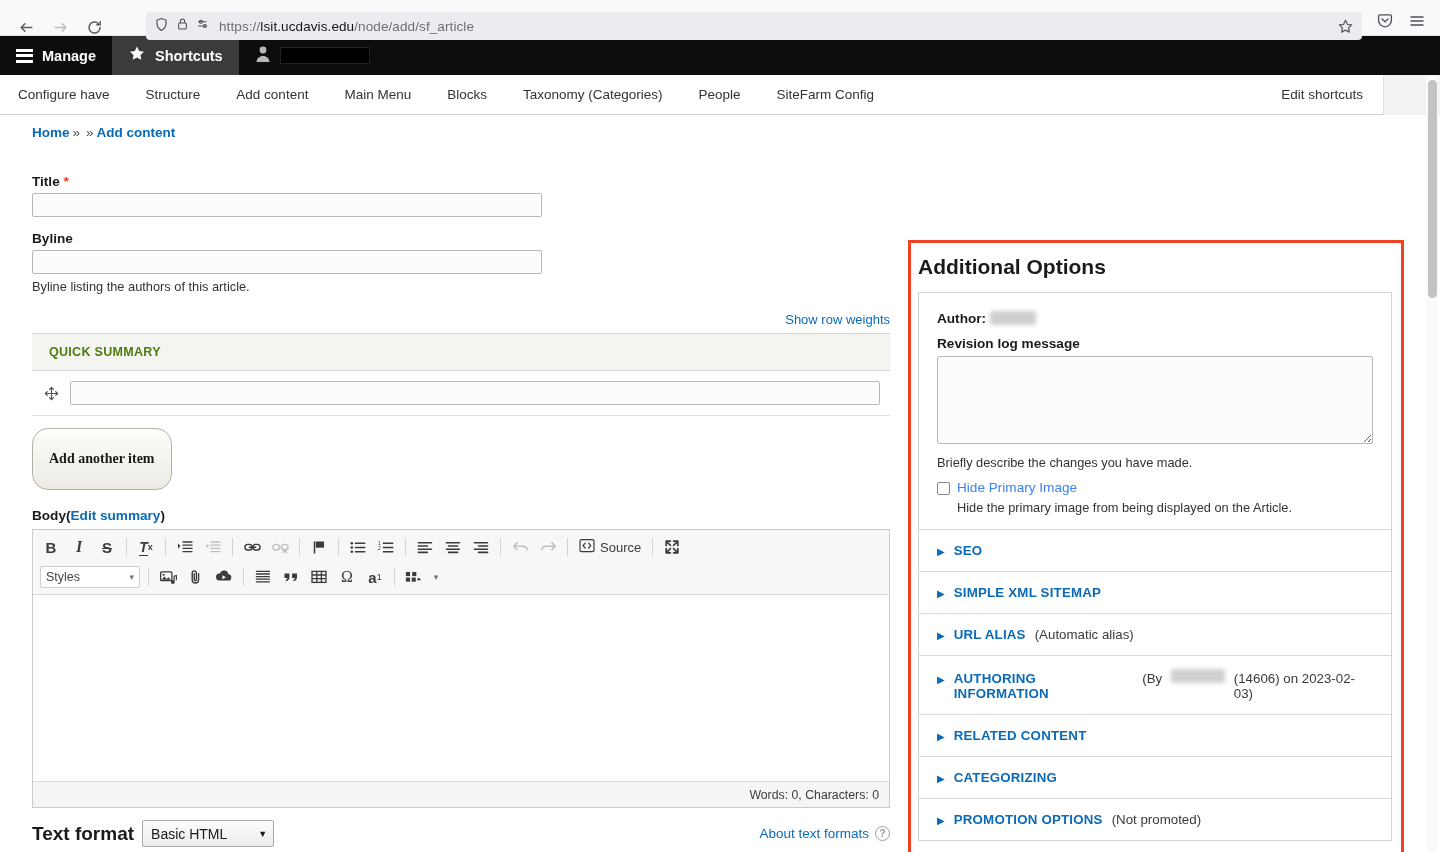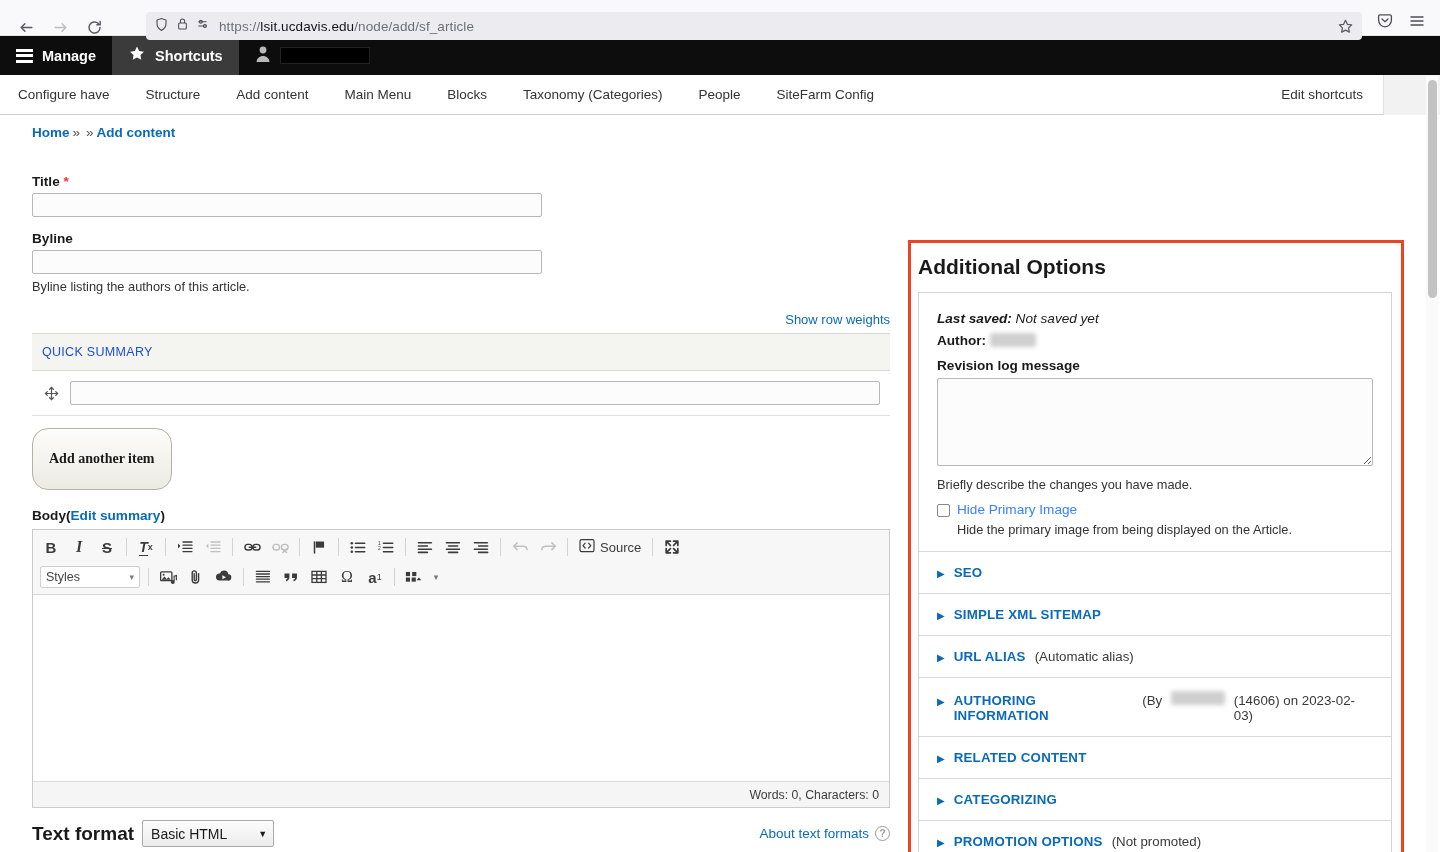--- a/index.html
+++ b/index.html
@@ -155,25 +155,25 @@
     width: 858px;
     font-size: 13px;
     margin: 18px 0 6px 0;
   }
   .show-weights a { color: #0b6ab8; text-decoration: none; }
 
   .tbl-wrap { width: 858px; border-top: 1px solid #d6d6d6;}
   .tbl-head {
     background: #f4f4f0;
     border-bottom: 1px solid #d6d6d6;
-    padding: 11px 10px;
+    padding: 11px 17px;
     font-size: 12.5px;
-    font-weight: normal;
+    font-weight: bold;
     letter-spacing: .3px;
-    color: #1d4ed8;
+    color: #4d7c0f;
   }
   .tbl-row {
     display: flex; align-items: center;
     padding: 10px 10px;
     border-bottom: 1px solid #e0e0e0;
     gap: 10px;
   }
   .drag-handle {
     width: 18px; height: 18px;
     color: #555;
@@ -714,24 +714,20 @@
       </div>
     </div>
   </div>
 
   <div class="right-col">
     <div class="panel-title">Additional Options</div>
 
     <div class="panel-box">
       <div class="panel-top">
         <div class="meta-line">
-          <b class="ital">Last saved:</b>
-          <i>Not saved yet</i>
-        </div>
-        <div class="meta-line">
           <b>Author:</b>
           <span class="redact-blur"></span>
         </div>
         <div class="ta-label">Revision log message</div>
         <textarea class="revision-ta" placeholder="" style=""></textarea>
         <div class="ta-desc">Briefly describe the changes you have made.</div>
 
         <div class="chk-row">
           <span class="chkbox"></span>
           <span class="chk-label">Hide Primary Image</span>

